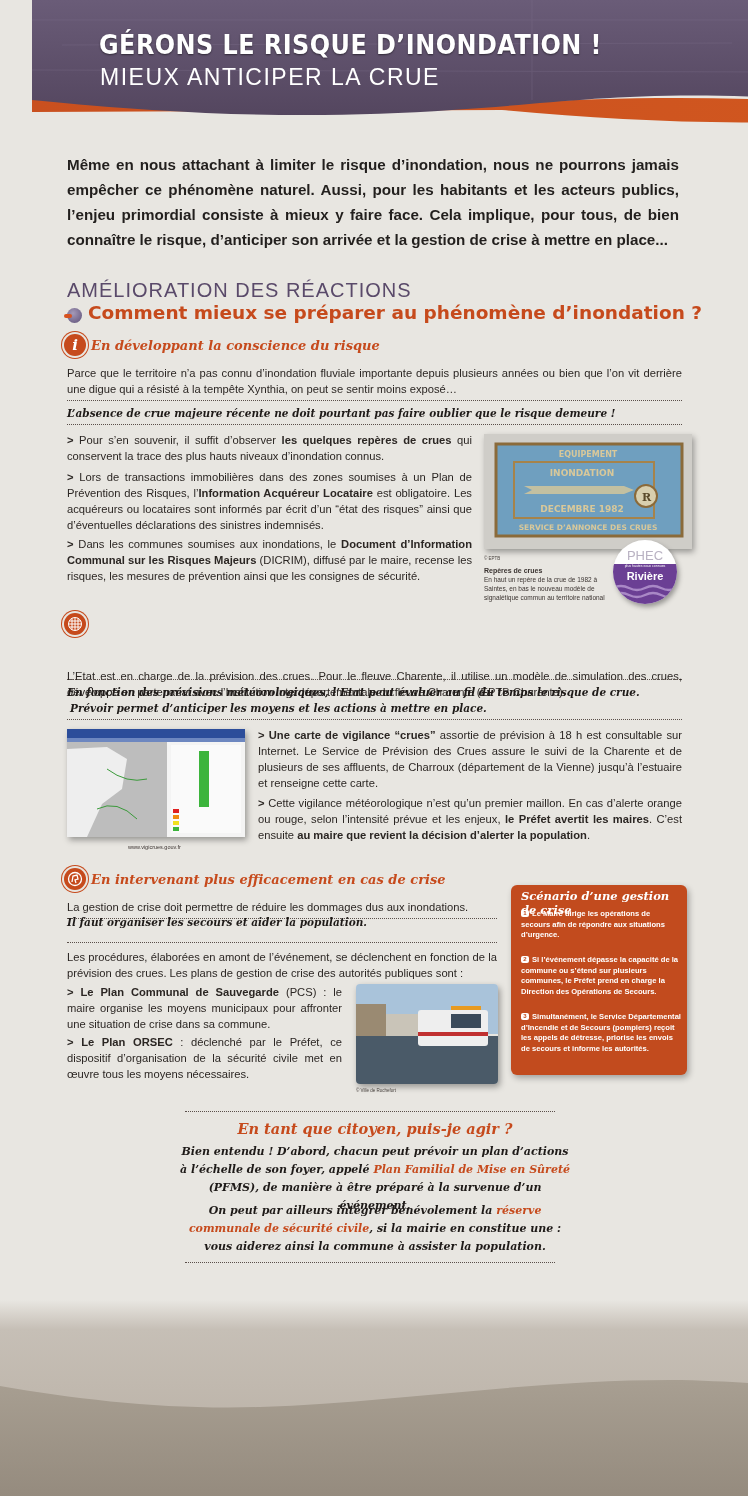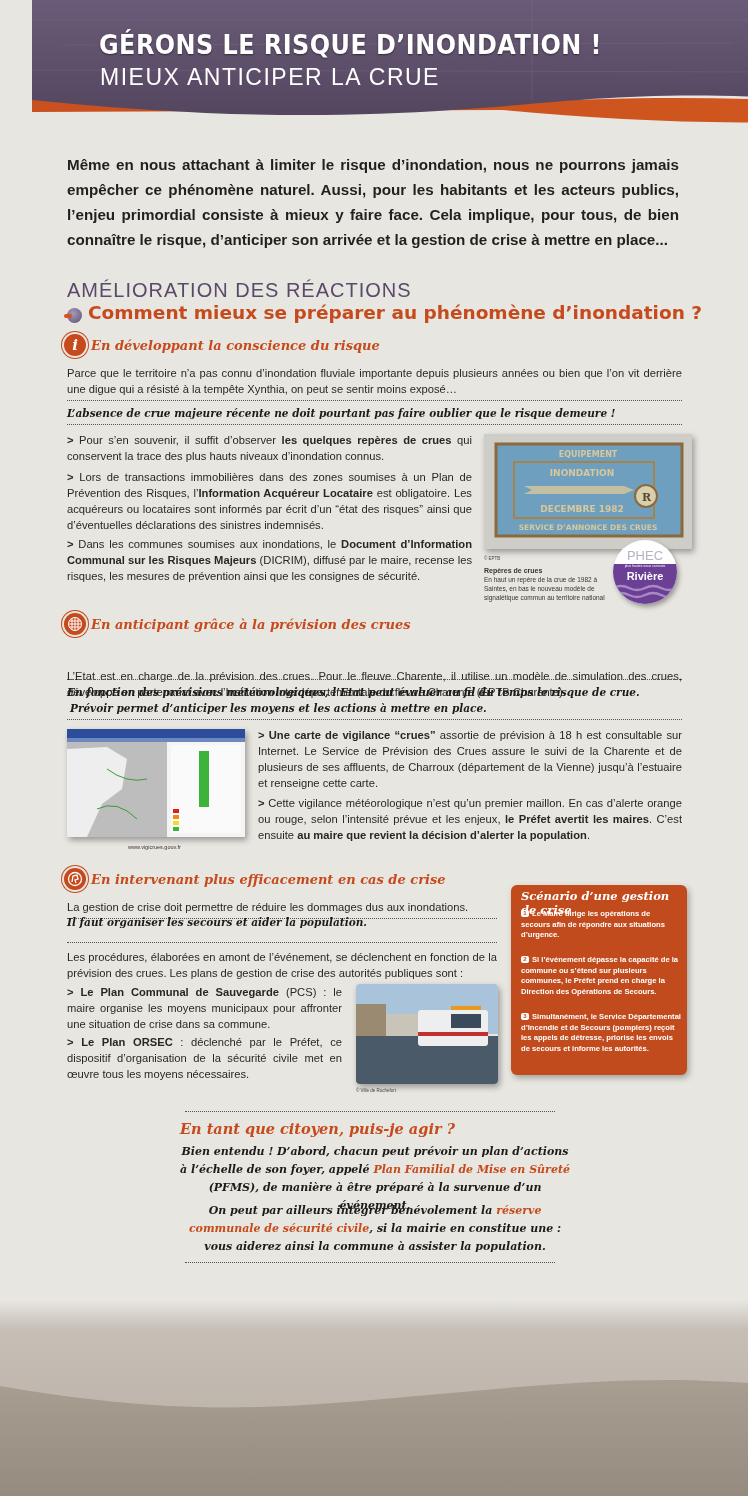--- a/index.html
+++ b/index.html
@@ -78,21 +78,21 @@
   .orange-box h4 {
     margin:0; position:absolute; left:10px; top:4px; font-family:"DejaVu Serif", serif;
     font-style:italic; font-weight:bold; font-size:11.5px; color:#fff;
   }
   .orange-box p {
     position:absolute; left:10px; width:160px; margin:0;
     font-size:7.6px; line-height:10.6px; font-weight:bold; color:#fff;
   }
   .num { display:inline-block; width:8px; height:7px; background:#fff; color:#c24b1e; border-radius:2px; font-size:6px; text-align:center; line-height:7px; margin-right:3px; vertical-align:1px; }
   .citizen-title {
-    position:absolute; left:180px; width:390px; top:1120px; text-align:left; margin:0;
+    position:absolute; left:180px; width:390px; top:1120px; text-align:center; margin:0;
     font-family:"DejaVu Serif", serif; font-style:italic; font-weight:bold; font-size:14.5px; color:#c64a1c;
   }
   .citizen-p {
     position:absolute; left:180px; width:390px; text-align:center; margin:0;
     font-family:"DejaVu Serif", serif; font-style:italic; font-weight:bold;
     font-size:11px; line-height:18px; color:#1e1a18;
   }
   .citizen-p .hl { color:#c64a1c; }
   .footer { position:absolute; left:0; top:1300px; width:748px; height:196px; }
 </style>
@@ -186,21 +186,20 @@
           <circle cx="8" cy="8" r="6.5"></circle>
           <line x1="2" y1="5" x2="14" y2="5"></line>
           <line x1="1.5" y1="8" x2="14.5" y2="8"></line>
           <line x1="2" y1="11" x2="14" y2="11"></line>
           <line x1="5" y1="2" x2="5" y2="14"></line>
           <line x1="8" y1="1.5" x2="8" y2="14.5"></line>
           <line x1="11" y1="2" x2="11" y2="14"></line>
         </g>
       </svg>
   </span>
-  <span>En anticipant grâce à la prévision des crues</span>
 </h4>
 <p class="para" style="left:67px; top:644px; width:615px;margin-top:24px;">L’Etat est en charge de la prévision des crues. Pour le fleuve Charente, il utilise un modèle de simulation des crues, développé en partenariat avec l’Institution interdépartementale du fleuve Charente (EPTB Charente).</p>
 <div class="dotline" style="left:67px; top:679px; width:615px;"></div>
 <p class="callout" style="left:67px; top:684px;">En fonction des prévisions météorologiques, l’Etat peut évaluer au fil du temps le risque de crue.</p>
 <p class="callout" style="left:70px; top:700px;">Prévoir permet d’anticiper les moyens et les actions à mettre en place.</p>
 <div class="dotline" style="left:67px; top:719px; width:615px;"></div>
 
 <div class="photo" style="left:67px; top:729px; width:178px; height:108px; background:#f4f4f4;">
   <svg width="178" height="108">
     <rect x="0" y="0" width="178" height="9" fill="#2c4d9a"></rect>

